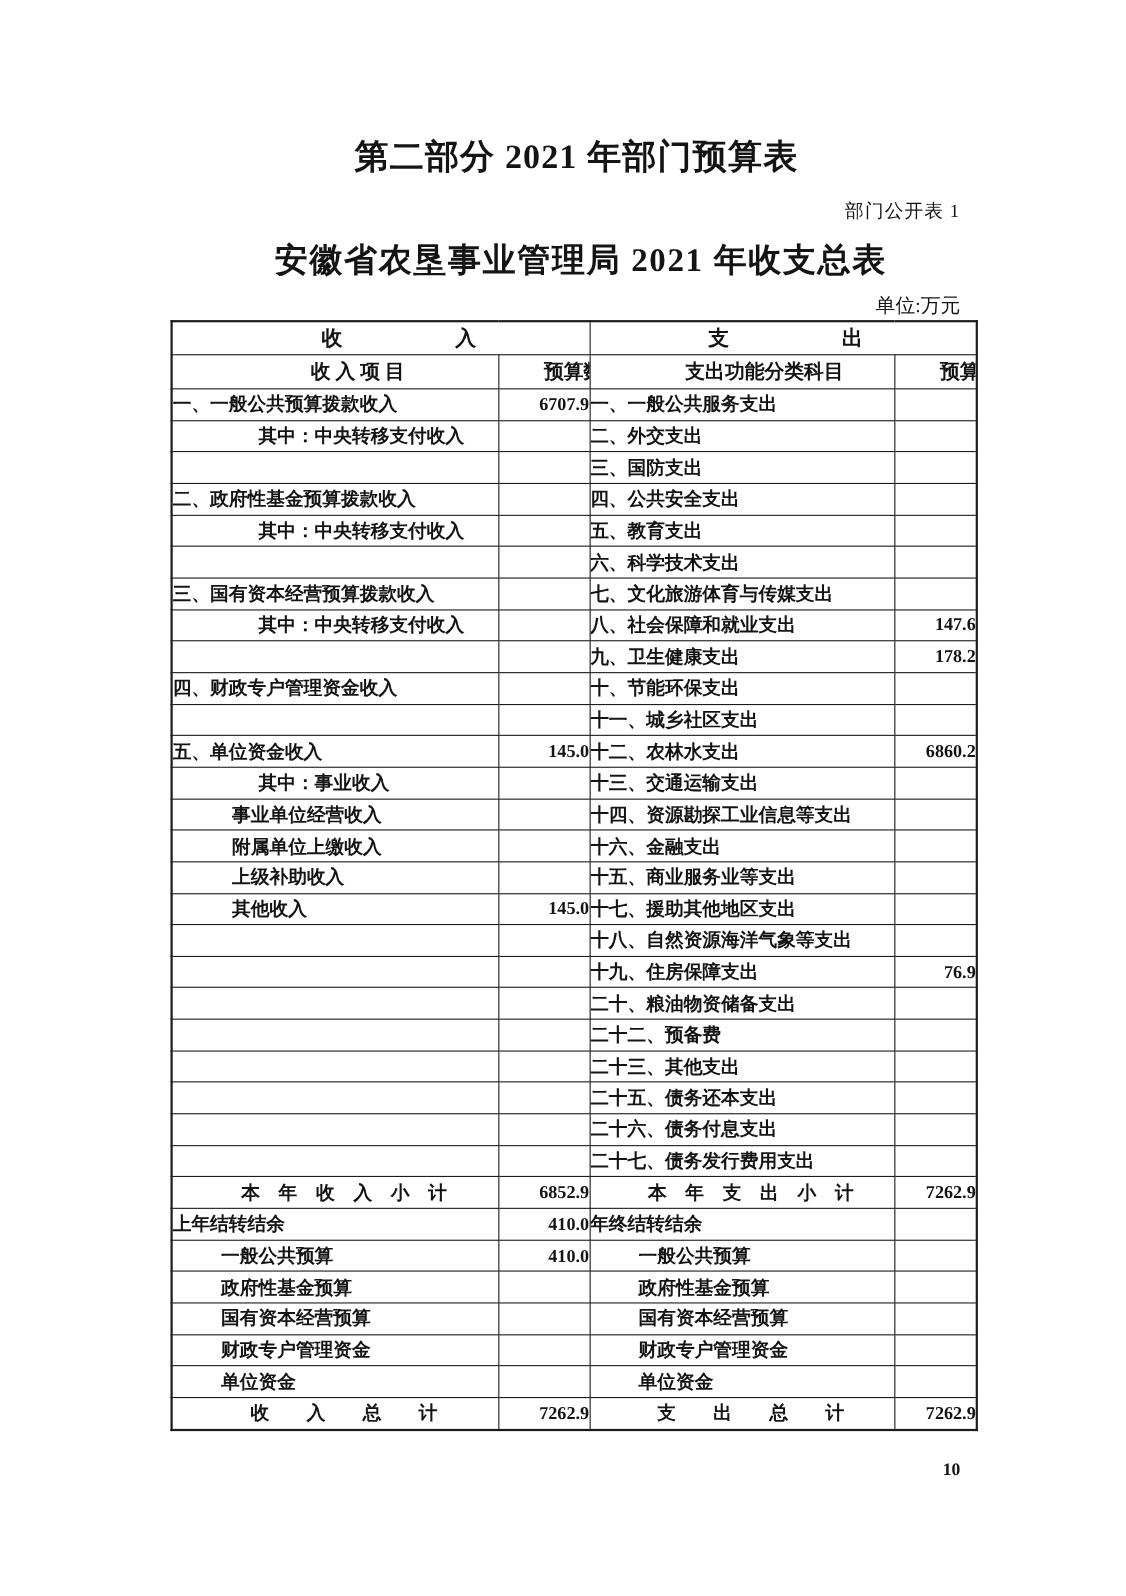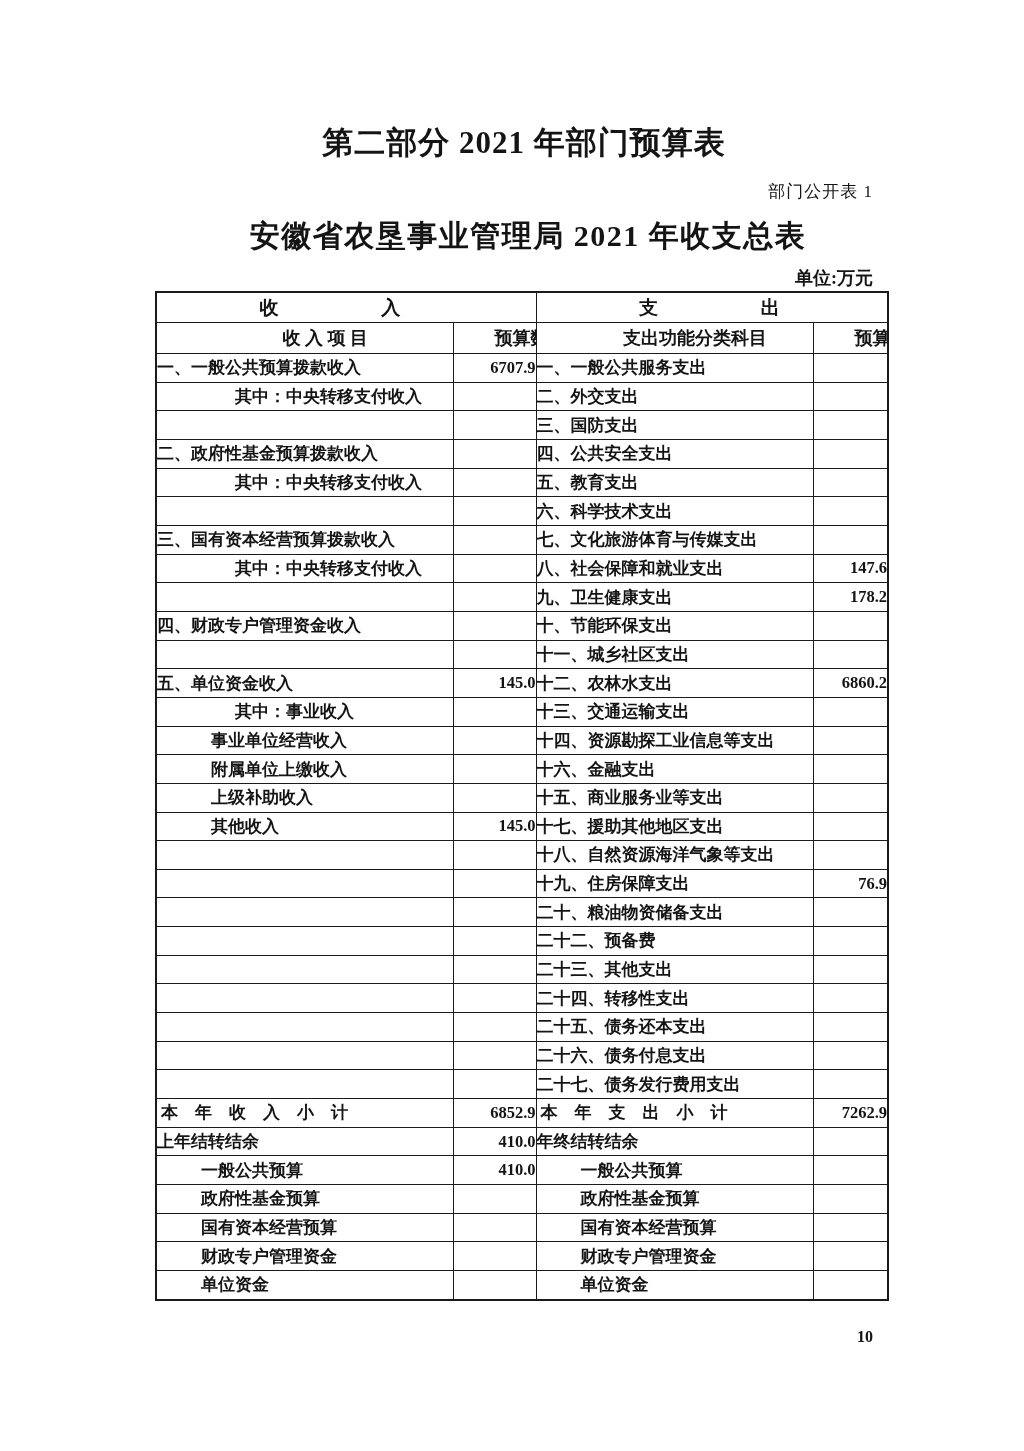--- a/index.html
+++ b/index.html
@@ -20,43 +20,43 @@
     position:absolute; top:180px; right:151px;
     font-size:17px; letter-spacing:1px;
   }
   .table-title {
     position:absolute; top:216px; left:12px; width:1024px;
     text-align:center; font-size:30px; font-weight:900;
     letter-spacing:1.5px; text-indent:8px; white-space:nowrap;
   }
   .unit-note {
     position:absolute; top:266px; right:151px;
-    font-size:18px; font-weight:bold;
+    font-size:18px; font-weight:normal;
   }
   table.budget {
     position:absolute; top:291px; left:155px;
     width:732px; table-layout:fixed;
     border-collapse:collapse;
     border:2.5px solid #1b1b1b;
     font-weight:bold;
   }
   table.budget th, table.budget td {
     border:1.5px solid #1b1b1b;
     padding:0; overflow:hidden; white-space:nowrap;
     vertical-align:middle;
   }
-  thead tr.group-row th { height:29px; font-size:19px; font-weight:bold; text-align:left; }
+  thead tr.group-row th { height:29px; font-size:19px; font-weight:bold; text-align:right; }
   thead tr.col-row th   { height:30px; font-size:18px; font-weight:bold; text-align:center;padding-left:41px; }
   th.spread { letter-spacing:5.4em; text-indent:5.4em; }
   tbody td { height:27.66px; font-size:17px; }
   td.item  { text-align:left; padding-left:8px; }
   td.item.ind1 { padding-left:78px; }
   td.item.ind2 { padding-left:54px; }
   td.item.ind3 { padding-left:44px; }
-  td.item.center { padding-left:4px; }
+  td.item.center { padding-left:16px; text-align:center; }
   td.num { text-align:right; padding-right:6px; font-size:16.5px; }
   .page-number {
     position:absolute; top:1328px; right:151px;
     font-size:16px; font-weight:bold;
   }
 </style>
 </head>
 <body>
 
 <div class="section-title">第二部分 2021 年部门预算表</div>
@@ -215,26 +215,20 @@
       </tr>
       <tr>
         <td class="item"></td>
         <td class="num"></td>
         <td class="item">二十三、其他支出</td>
         <td class="num"></td>
       </tr>
       <tr>
         <td class="item"></td>
         <td class="num"></td>
-        <td class="item">二十四、转移性支出</td>
-        <td class="num"></td>
-      </tr>
-      <tr>
-        <td class="item"></td>
-        <td class="num"></td>
         <td class="item">二十五、债务还本支出</td>
         <td class="num"></td>
       </tr>
       <tr>
         <td class="item"></td>
         <td class="num"></td>
         <td class="item">二十六、债务付息支出</td>
         <td class="num"></td>
       </tr>
       <tr>
@@ -278,16 +272,22 @@
         <td class="num"></td>
         <td class="item ind3">财政专户管理资金</td>
         <td class="num"></td>
       </tr>
       <tr>
         <td class="item ind3">单位资金</td>
         <td class="num"></td>
         <td class="item ind3">单位资金</td>
         <td class="num"></td>
       </tr>
+      <tr>
+        <td class="item center">收　　入　　总　　计</td>
+        <td class="num">7262.9</td>
+        <td class="item center">支　　出　　总　　计</td>
+        <td class="num">7262.9</td>
+      </tr>
     </tbody>
 </table>
 
 <div class="page-number">10</div>
 
 </body></html>

